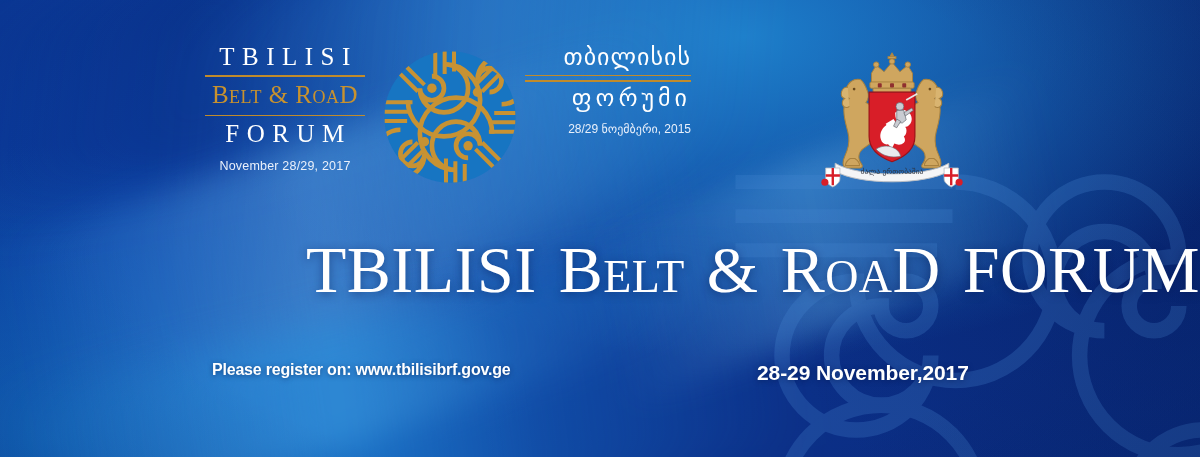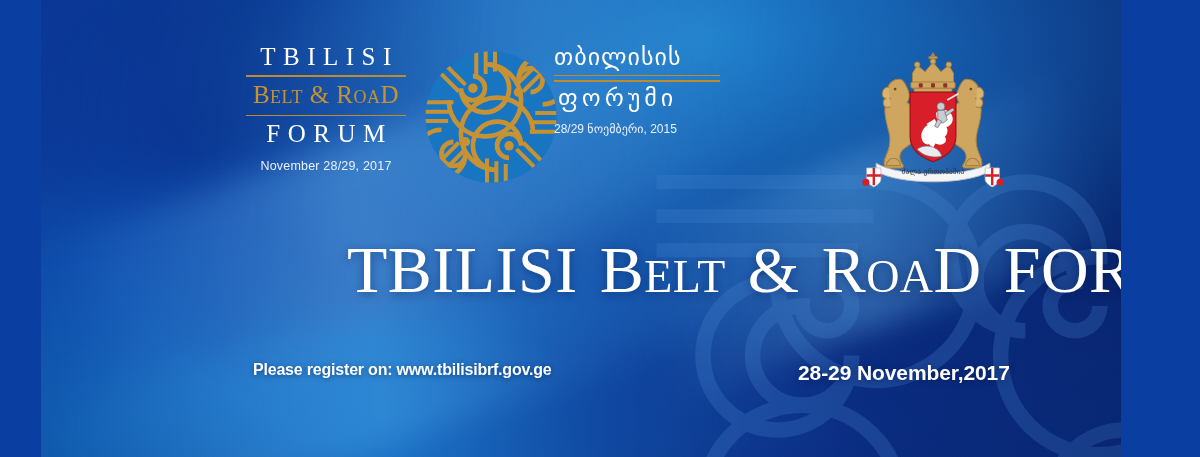--- a/index.html
+++ b/index.html
@@ -1,28 +1,27 @@
 <!DOCTYPE html>
 <html><head>
 <meta charset="utf-8">
 <style>
   * { margin:0; padding:0; box-sizing:border-box; }
   html,body { width:1200px; height:457px; overflow:hidden; background:#0a3ea0; }
 
   .banner{
     position:relative;
-    width:1080px; height:457px;
+    width:1200px; height:457px;
     overflow:hidden;
     font-family:"Liberation Sans", sans-serif;
     background:
       radial-gradient(ellipse 900px 520px at 62% 8%,  rgba(30,130,205,0.95) 0%, rgba(30,130,205,0.0) 62%),
       radial-gradient(ellipse 700px 420px at 4% 96%,  rgba(20,110,195,0.80) 0%, rgba(20,110,195,0.0) 70%),
       radial-gradient(ellipse 620px 520px at 100% 46%,rgba(7,36,110,0.85) 0%, rgba(7,36,110,0.0) 72%),
       linear-gradient(118deg, #0b3da2 0%, #0c41a6 22%, #0a3596 48%, #0b2f87 70%, #0a2c80 100%);
-    margin-left: 41px;
   }
 
   
   .sweep{ position:absolute; pointer-events:none; }
 
   .sweep-a{
     left:-180px; top:120px; width:1150px; height:300px;
     background:linear-gradient(100deg, rgba(255,255,255,0) 0%, rgba(130,205,250,0.00) 18%,
       rgba(120,200,248,0.36) 44%, rgba(90,180,240,0.16) 58%, rgba(255,255,255,0) 76%);
     transform:rotate(-19deg);
@@ -93,21 +92,21 @@
   .logo-en .date{
     margin-top:11px; font-size:12.5px; color:#e9f0fb; letter-spacing:0.2px;
     font-family:"Liberation Sans", sans-serif;
   }
 
   
   .ornament{ position:absolute; left:383px; top:26px; width:134px; height:134px; }
   .ornament svg{ width:100%; height:100%; display:block; }
 
   
-  .logo-ka{ position:absolute; left:513px; top:20px; width:166px; text-align:left; }
+  .logo-ka{ position:absolute; left:525px; top:20px; width:166px; text-align:right; }
   .logo-ka .l1{
     font-family:"DejaVu Sans", sans-serif;
     font-size:24px; color:#ffffff; letter-spacing:1px; line-height:1.12;
   }
   .logo-ka .rule{ height:1.5px; background:#c08b2c; margin:4px 0 3px; }
   .logo-ka .l2{
     font-family:"DejaVu Sans", sans-serif;
     font-size:21px; color:#c8922e; letter-spacing:0.5px; line-height:1.18;
   }
   .logo-ka .l3{

